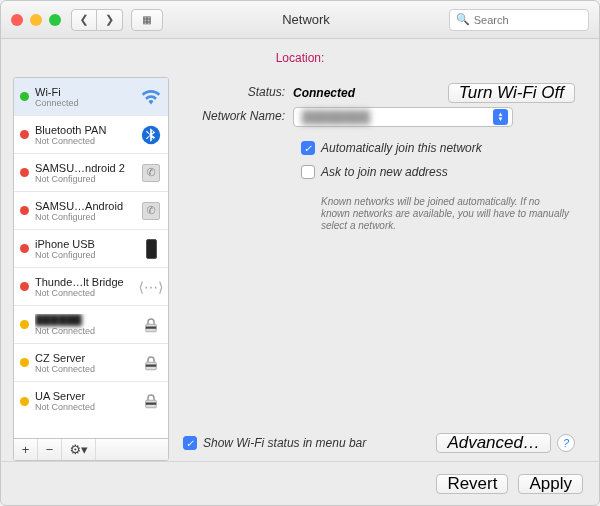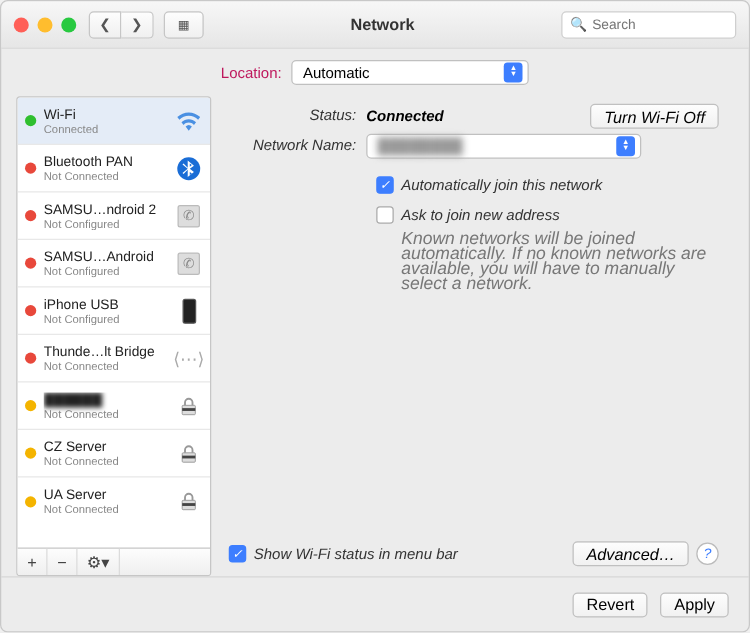--- a/index.html
+++ b/index.html
@@ -9,21 +9,21 @@
 .traffic { display: flex; gap: 7px; margin-right: 10px; }
 .dot { width: 12px; height: 12px; border-radius: 50%; }
 .red { background: #ff5f57; }
 .yellow { background: #ffbd2e; }
 .green { background: #28c940; }
 .nav-group { display: flex; gap: 0; margin-right: 8px; }
 .nav-btn { width: 26px; height: 22px; background: linear-gradient(#fdfdfd,#f0f0f0); border: 1px solid #c6c6c6; display: flex; align-items: center; justify-content: center; font-size: 11px; color: #555; }
 .nav-btn:first-child { border-radius: 4px 0 0 4px; }
 .nav-btn:last-child { border-radius: 0 4px 4px 0; border-left: none; }
 .grid-btn { width: 32px; height: 22px; background: linear-gradient(#fdfdfd,#f0f0f0); border: 1px solid #c6c6c6; border-radius: 4px; display: flex; align-items: center; justify-content: center; font-size: 10px; color: #555; }
-.title { flex: 1; text-align: center; font-size: 13px; color: #333; font-weight: bold; }
+.title { flex: 1; text-align: center; font-size: 13px; color: #333; }
 .search { width: 140px; height: 22px; border: 1px solid #cfcfcf; border-radius: 4px; background: #fff; display: flex; align-items: center; padding: 0 6px; color: #999; gap: 4px; }
 .search input { border: none; outline: none; width: 100%; font-size: 11px; background: transparent; }
 .loc-row { height: 38px; display: flex; align-items: center; justify-content: center; gap: 8px; }
 .loc-label { font-size: 12px; color: #be185d; }
 .select { height: 20px; background: #fff; border: 1px solid #c0c0c0; border-radius: 4px; display: flex; align-items: center; padding: 0 4px 0 8px; font-size: 12px; gap: 6px; }
 .select .arr { width: 15px; height: 16px; background: #3d7eff; border-radius: 3px; color: #fff; display: flex; flex-direction: column; align-items: center; justify-content: center; font-size: 6px; line-height: 5px; }
 .content { flex: 1; display: flex; padding: 0 12px 0 12px; gap: 10px; }
 .sidebar { width: 156px; background: #fff; border: 1px solid #c6c6c6; border-radius: 3px; display: flex; flex-direction: column; overflow: hidden; }
 .list { flex: 1; overflow: hidden; }
 .srv { height: 38px; border-bottom: 1px solid #e8e8e8; display: flex; align-items: center; padding: 0 6px; gap: 6px; position: relative; }
@@ -43,31 +43,31 @@
 .cable-ic { font-size: 14px; color: #aaa; }
 .lock-ic svg { width: 18px; height: 18px; }
 .sb-footer { height: 22px; border-top: 1px solid #c6c6c6; background: linear-gradient(#fdfdfd,#efefef); display: flex; align-items: center; }
 .fbtn { width: 24px; height: 22px; border-right: 1px solid #dcdcdc; display: flex; align-items: center; justify-content: center; font-size: 13px; color: #444; }
 .detail { flex: 1; background: #ececec; padding: 6px 12px 0 4px; display: flex; flex-direction: column; font-style: italic; }
 .drow { display: flex; margin-bottom: 4px; }
 .dlab { width: 110px; text-align: right; padding-right: 8px; font-size: 12px; color: #333; padding-top: 2px; }
 .dval { flex: 1; }
 .status-val { font-weight: bold; font-size: 12px; }
 .status-row { display: flex; align-items: center; gap: 10px; }
-.btn { height: 20px; padding: 0 10px; background: linear-gradient(#fdfdfd,#f1f1f1); border: 1px solid #c0c0c0; border-radius: 4px; font-size: 13px; display: inline-flex; align-items: center; }
+.btn { height: 20px; padding: 0 10px; background: linear-gradient(#fdfdfd,#f1f1f1); border: 1px solid #c0c0c0; border-radius: 4px; font-size: 17px; display: inline-flex; align-items: center; }
 .substatus { font-size: 10px; color: #555; margin-top: 3px; line-height: 13px; }
 .blurword { display: inline-block; filter: blur(3px); background: #ccc; width: 54px; height: 9px; vertical-align: middle; border-radius: 2px; }
 .nn-select { width: 220px; }
 .nn-select .val { flex: 1; }
 .nn-select .valblur { filter: blur(3px); color: #999; }
 .chk-row { display: flex; align-items: flex-start; gap: 6px; margin-top: 10px; margin-left: 118px; }
 .chk { width: 14px; height: 14px; border: 1px solid #aaa; border-radius: 3px; background: #fff; display: flex; align-items: center; justify-content: center; font-size: 10px; flex-shrink: 0; }
 .chk.on { background: #3d7eff; border-color: #3d7eff; color: #fff; }
 .chk-lab { font-size: 12px; color: #333; }
-.chk-help { font-size: 14px; color: #777; margin-top: 5px; line-height: 12px; max-width: 250px; }
+.chk-help { font-size: 10px; color: #777; margin-top: 17px; line-height: 12px; max-width: 250px; }
 .bottom-bar { margin-top: auto; display: flex; align-items: center; padding: 8px 0; gap: 6px; }
 .bottom-bar .chk-row { margin: 0; }
 .help { width: 18px; height: 18px; border-radius: 50%; border: 1px solid #bbb; display: flex; align-items: center; justify-content: center; color: #3d7eff; font-size: 11px; background: #fff; }
 .footer { height: 44px; border-top: 1px solid #d6d6d6; display: flex; align-items: center; justify-content: flex-end; padding: 0 16px; gap: 10px; }
 </style>
 </head>
 <body>
 
 <div class="window">
   <div class="titlebar">
@@ -83,25 +83,20 @@
     <div class="grid-btn">▦</div>
     <div class="title">Network</div>
     <div class="search">
       <span>🔍</span>
       <input placeholder="Search" style="">
     </div>
   </div>
 
   <div class="loc-row">
     <span class="loc-label">Location:</span>
-    <div class="select" style="width:190px">
-      <span>Automatic</span>
-      <span style="flex:1"></span>
-      <span class="arr">▲<br>▼</span>
-    </div>
   </div>
 
   <div class="content">
     <div class="sidebar">
       <div class="list">
 
         <div class="srv sel">
           <span class="sdot green"></span>
           <div class="stxt">
               <div class="sname">Wi-Fi</div>

